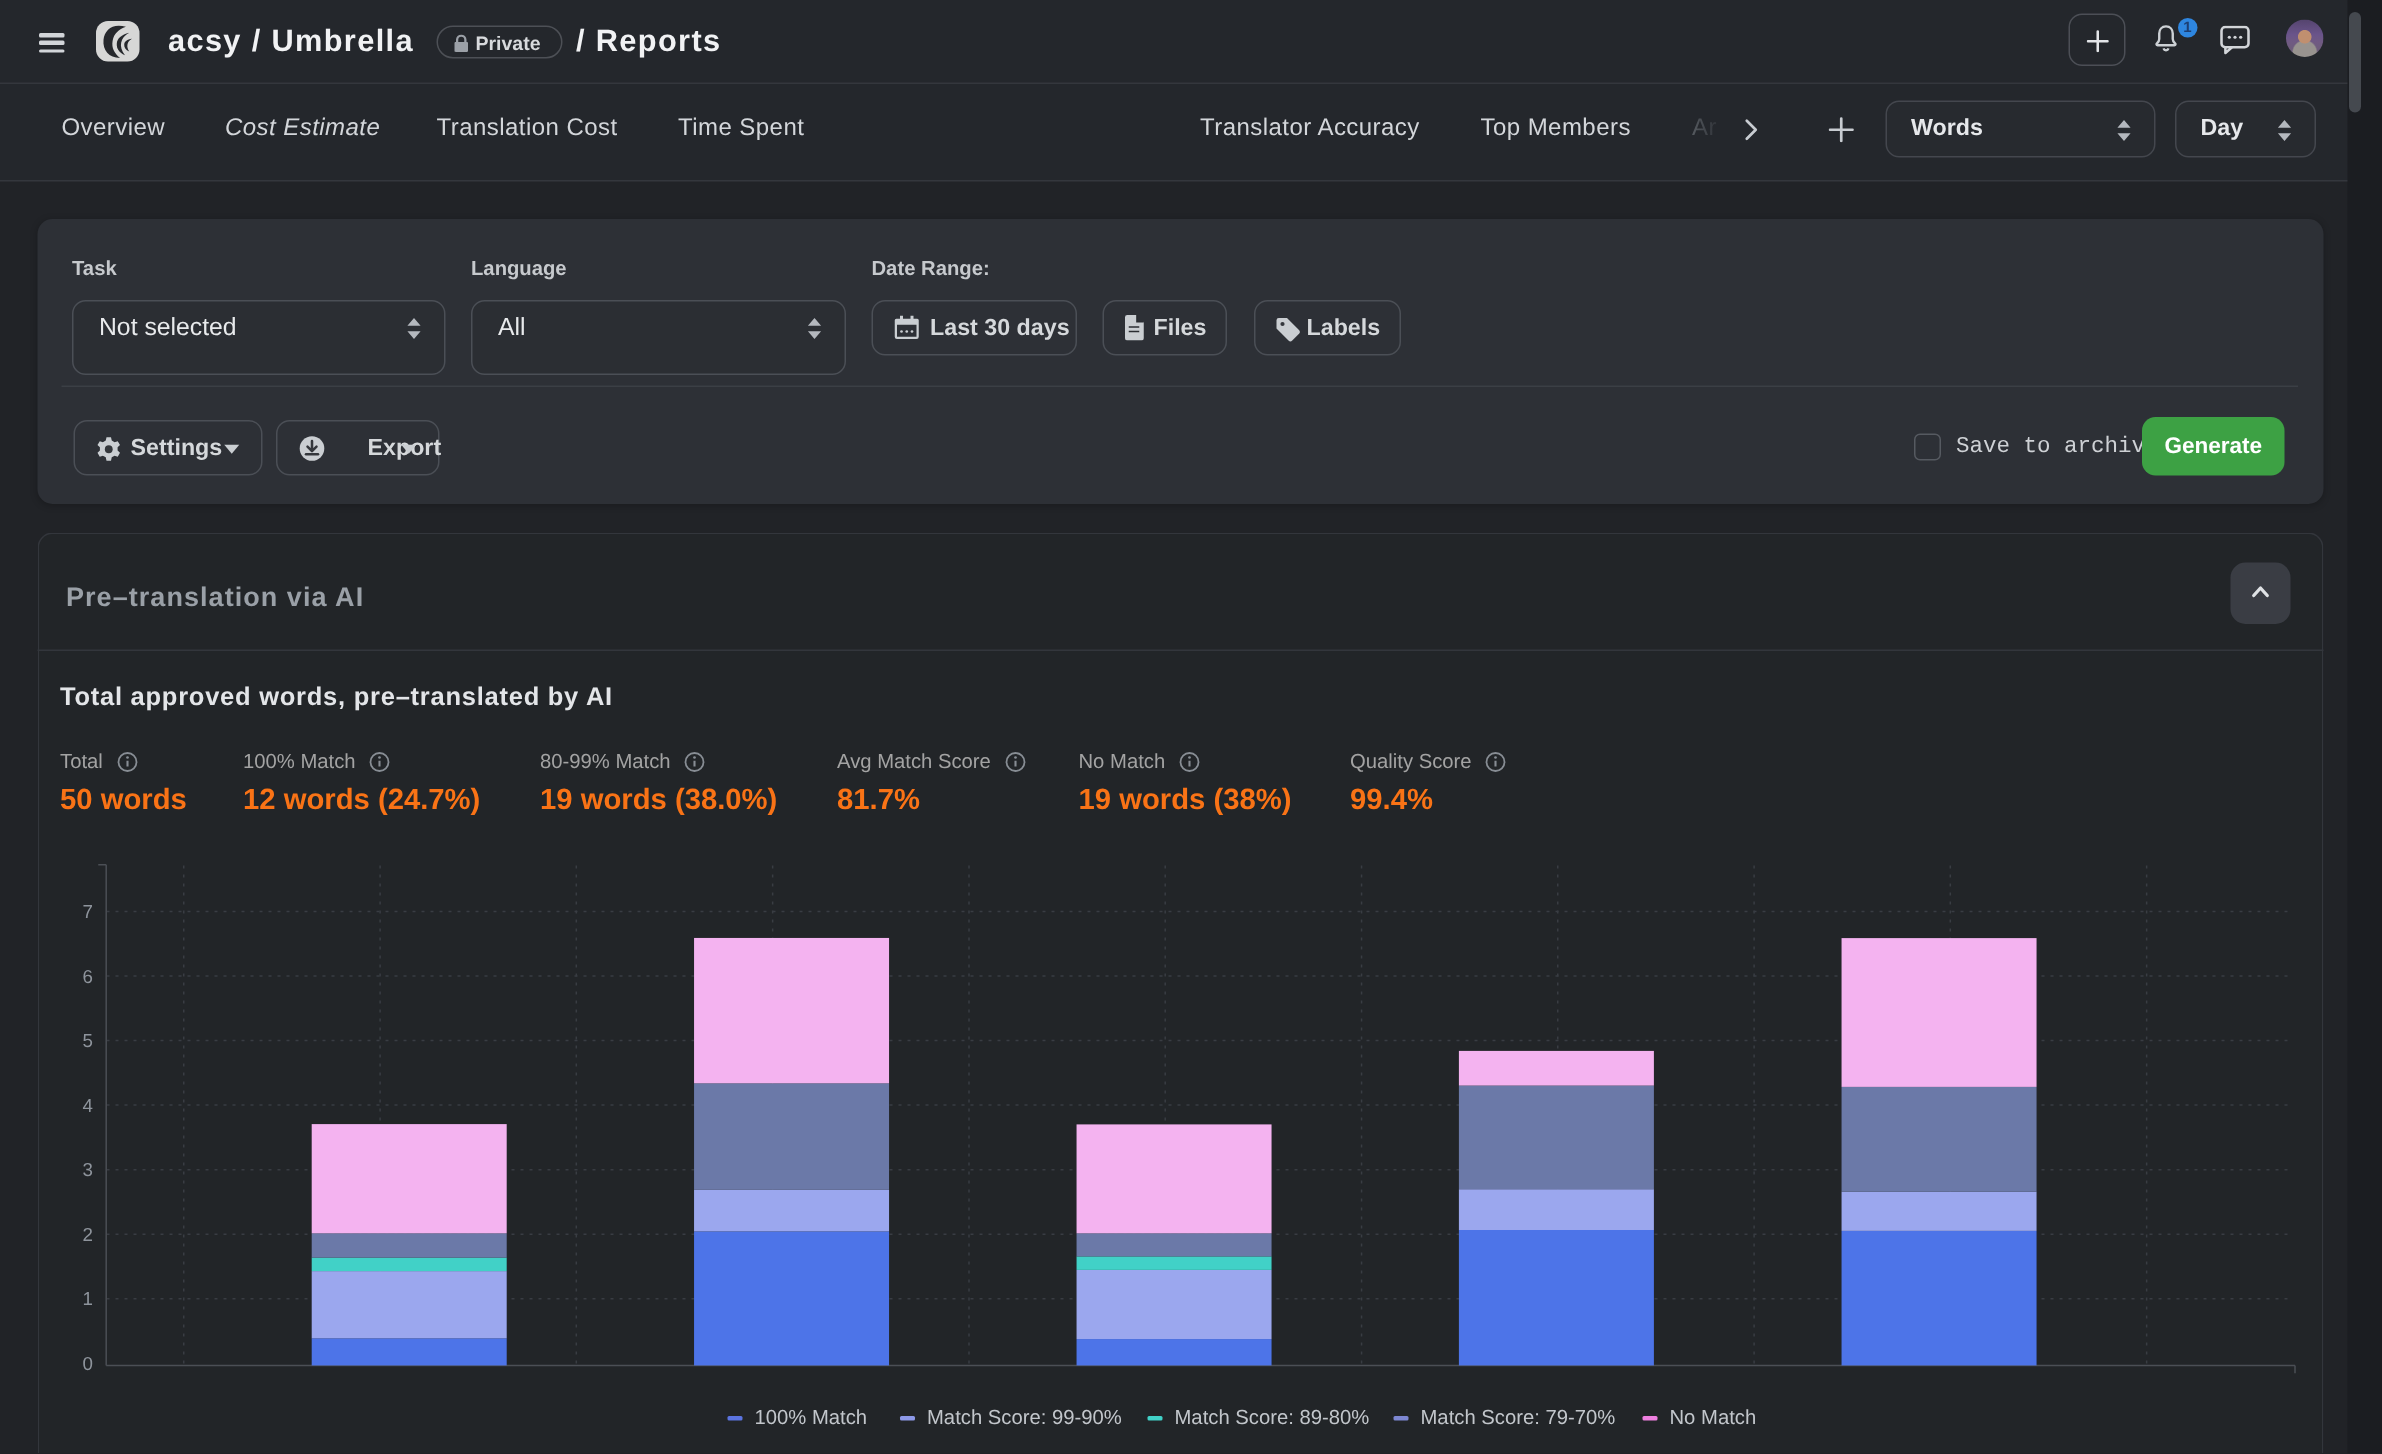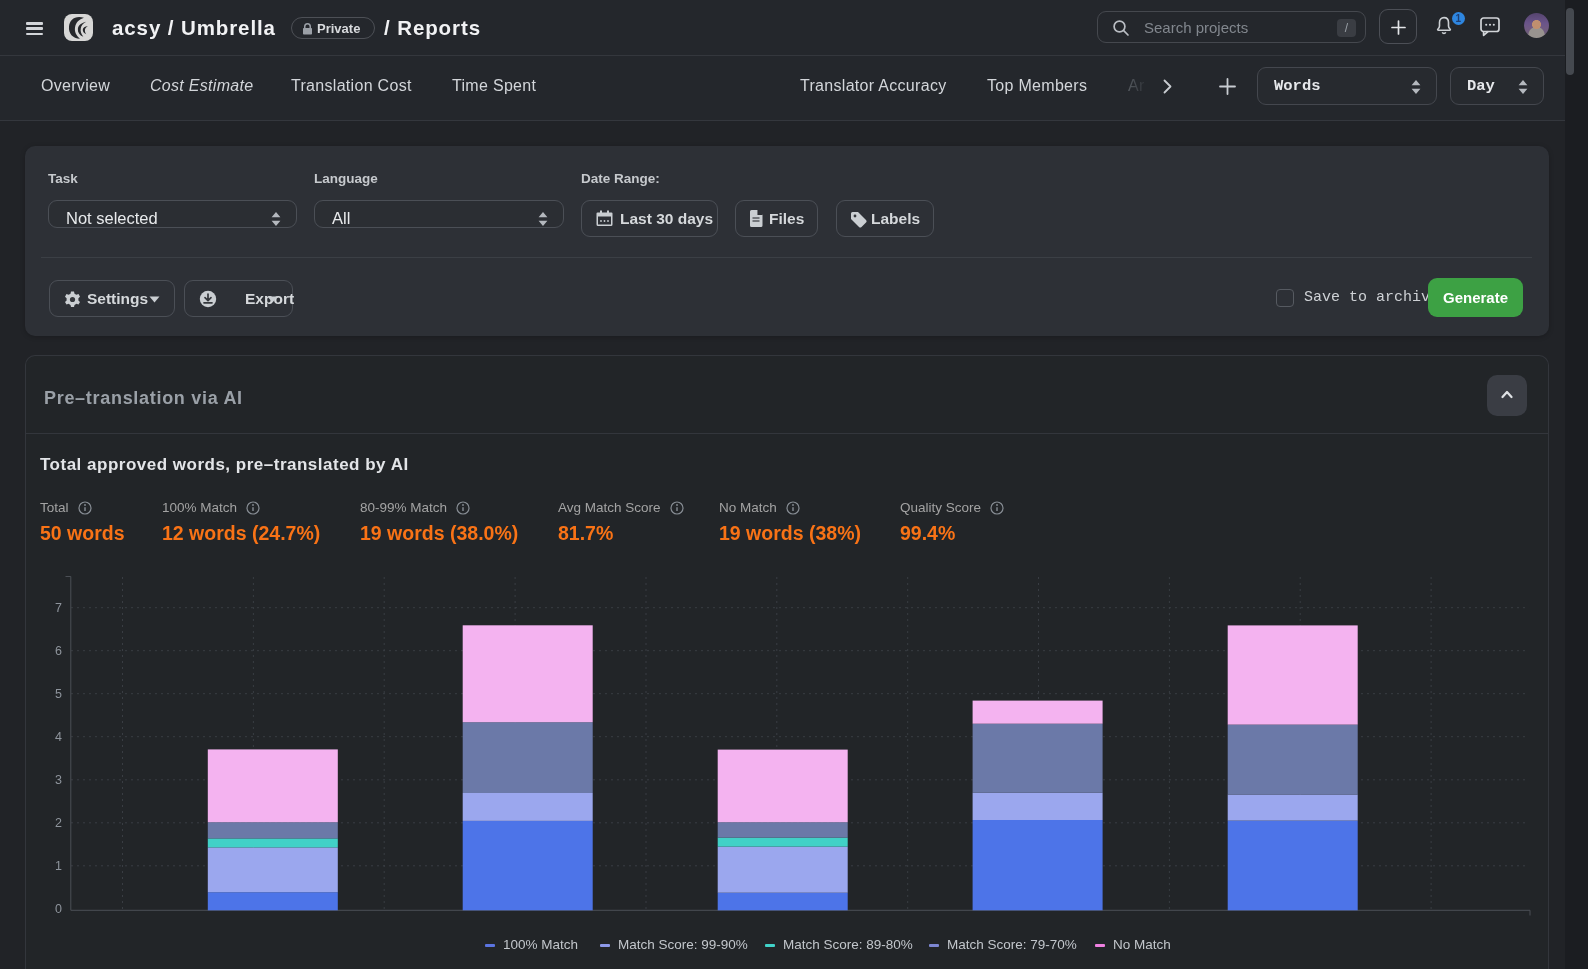--- a/index.html
+++ b/index.html
@@ -32,26 +32,26 @@
   #avatar { left:1523.5px; top:13px; width:25px; height:25px; border-radius:50%;
     background:radial-gradient(circle at 50% 46%, #c08f6f 0 23%, rgba(0,0,0,0) 26%),
       radial-gradient(circle at 50% 88%, #98938f 0 30%, rgba(0,0,0,0) 34%),
       linear-gradient(180deg, #55446e 0%, #6a548a 40%, #705a83 60%, #6b5f72 100%); }
 
   
   .tab { top:75.5px; height:20px; line-height:20px; color:#d3d6da; font-size:16px; white-space:nowrap; letter-spacing:0.3px; }
   #acttab { left:563px; top:65px; width:213px; height:41px; background:#404d3a; border-radius:9px;
     color:#83c983; font-size:15.5px; letter-spacing:0.5px; text-align:center; line-height:41px; }
   .sel { top:67px; height:38px; border:1px solid #44474e; border-radius:9px; background:#272a2f;
-    color:#e6e8eb; font-size:15.5px; font-weight:bold; line-height:36px;font-family:Liberation Mono, monospace; }
+    color:#e6e8eb; font-size:15.5px; font-weight:bold; line-height:36px; }
 
   
   #fcard { left:25px; top:146px; width:1524px; height:190px; background:#2d3036; border-radius:10px; box-shadow:0 1px 5px rgba(0,0,0,0.22); }
   .flabel { top:171px; height:16px; line-height:16px; font-size:13.5px; font-weight:bold; color:#c6c9cd; }
-  .fsel { top:200px; height:28px; border:1px solid #4b4f56; border-radius:9px; background:#2b2e33;
+  .fsel { top:200px; height:50px; border:1px solid #4b4f56; border-radius:9px; background:#2b2e33;
     color:#e8eaec; font-size:16.5px; line-height:34px; }
   .fbtn { top:200px; height:37px; border:1px solid #4b4f56; border-radius:9px;
     color:#d5d8db; font-size:15.5px; font-weight:bold; line-height:35px; white-space:nowrap; }
   #fdivider { left:41px; top:257px; width:1491px; height:1px; background:#3b3f45; }
   .gbtn { top:280px; height:37px; border:1px solid #4b4f56; border-radius:9px;
     color:#d5d8db; font-size:15.5px; font-weight:bold; line-height:35px; white-space:nowrap; }
   #chk { left:1276px; top:289px; width:18px; height:18px; border:1.5px solid #565a61; border-radius:4px; }
   #savetxt { left:1304px; top:289px; height:18px; line-height:18px; font-size:15px; color:#ced1d5;font-family:Liberation Mono, monospace; }
   #genbtn { left:1428px; top:278px; width:95px; height:39px; background:#3da144; border-radius:9px;
     color:#fff; font-size:15px; font-weight:bold; text-align:center; line-height:39px; }
@@ -96,28 +96,20 @@
         <path d="M23.6 10.6 C20.4 11.5, 18.9 13.0, 19.0 15.0 C19.1 16.9, 20.4 18.4, 23.0 19.2 C21.6 17.6, 21.1 16.2, 21.15 14.7 C21.2 13.1, 22.0 11.8, 23.6 10.6 Z"></path>
       </g>
     </svg>
   </div>
   <div class="abs crumb" style="left:112px;">acsy / Umbrella</div>
   <div class="abs" id="priv"><svg width="11" height="12" viewBox="0 0 11 12">
         <path fill="#9ba0a7" d="M2 5V3.5A3.5 3.5 0 0 1 9 3.5V5h.2c.5 0 .8.3.8.8v5c0 .5-.3.8-.8.8H1.8c-.5 0-.8-.3-.8-.8v-5c0-.5.3-.8.8-.8H2zm1.5 0h4V3.5a2 2 0 0 0-4 0V5z"></path>
       </svg>Private</div>
   <div class="abs crumb" style="left:384px;">/ Reports</div>
 
-  <div class="abs" id="search">
-    <svg style="position:absolute;left:14px;top:7px" width="18" height="18" viewBox="0 0 18 18">
-      <circle cx="7.5" cy="7.5" r="5.4" fill="none" stroke="#b9bdc3" stroke-width="1.7"></circle>
-      <line x1="11.7" y1="11.7" x2="16" y2="16" stroke="#b9bdc3" stroke-width="1.7" stroke-linecap="round"></line>
-    </svg>
-    <span class="ph">Search projects</span>
-    <span id="skey">/</span>
-  </div>
   <div class="abs" id="plusbtn">
       <svg style="position:absolute;left:11px;top:10px" width="15" height="15" viewBox="0 0 15 15">
         <path d="M7.5 1 V14 M1 7.5 H14" stroke="#e3e5e8" stroke-width="1.7" stroke-linecap="round"></path>
       </svg>
     </div>
   <svg class="abs" style="left:1436px;top:16px" width="16" height="19" viewBox="0 0 16 19">
     <path d="M8 1.6 C5.2 1.6 3.5 3.7 3.5 6.4 L3.5 10 C3.5 11.6 2.6 12.4 1.9 13 C1.4 13.4 1.7 14.2 2.4 14.2 L13.6 14.2 C14.3 14.2 14.6 13.4 14.1 13 C13.4 12.4 12.5 11.6 12.5 10 L12.5 6.4 C12.5 3.7 10.8 1.6 8 1.6 Z" fill="none" stroke="#ccd0d4" stroke-width="1.6" stroke-linejoin="round"></path>
     <path d="M6.3 16.3 a1.8 1.8 0 0 0 3.4 0" fill="none" stroke="#ccd0d4" stroke-width="1.5"></path>
   </svg>
   <div class="abs" id="notif">1</div>

